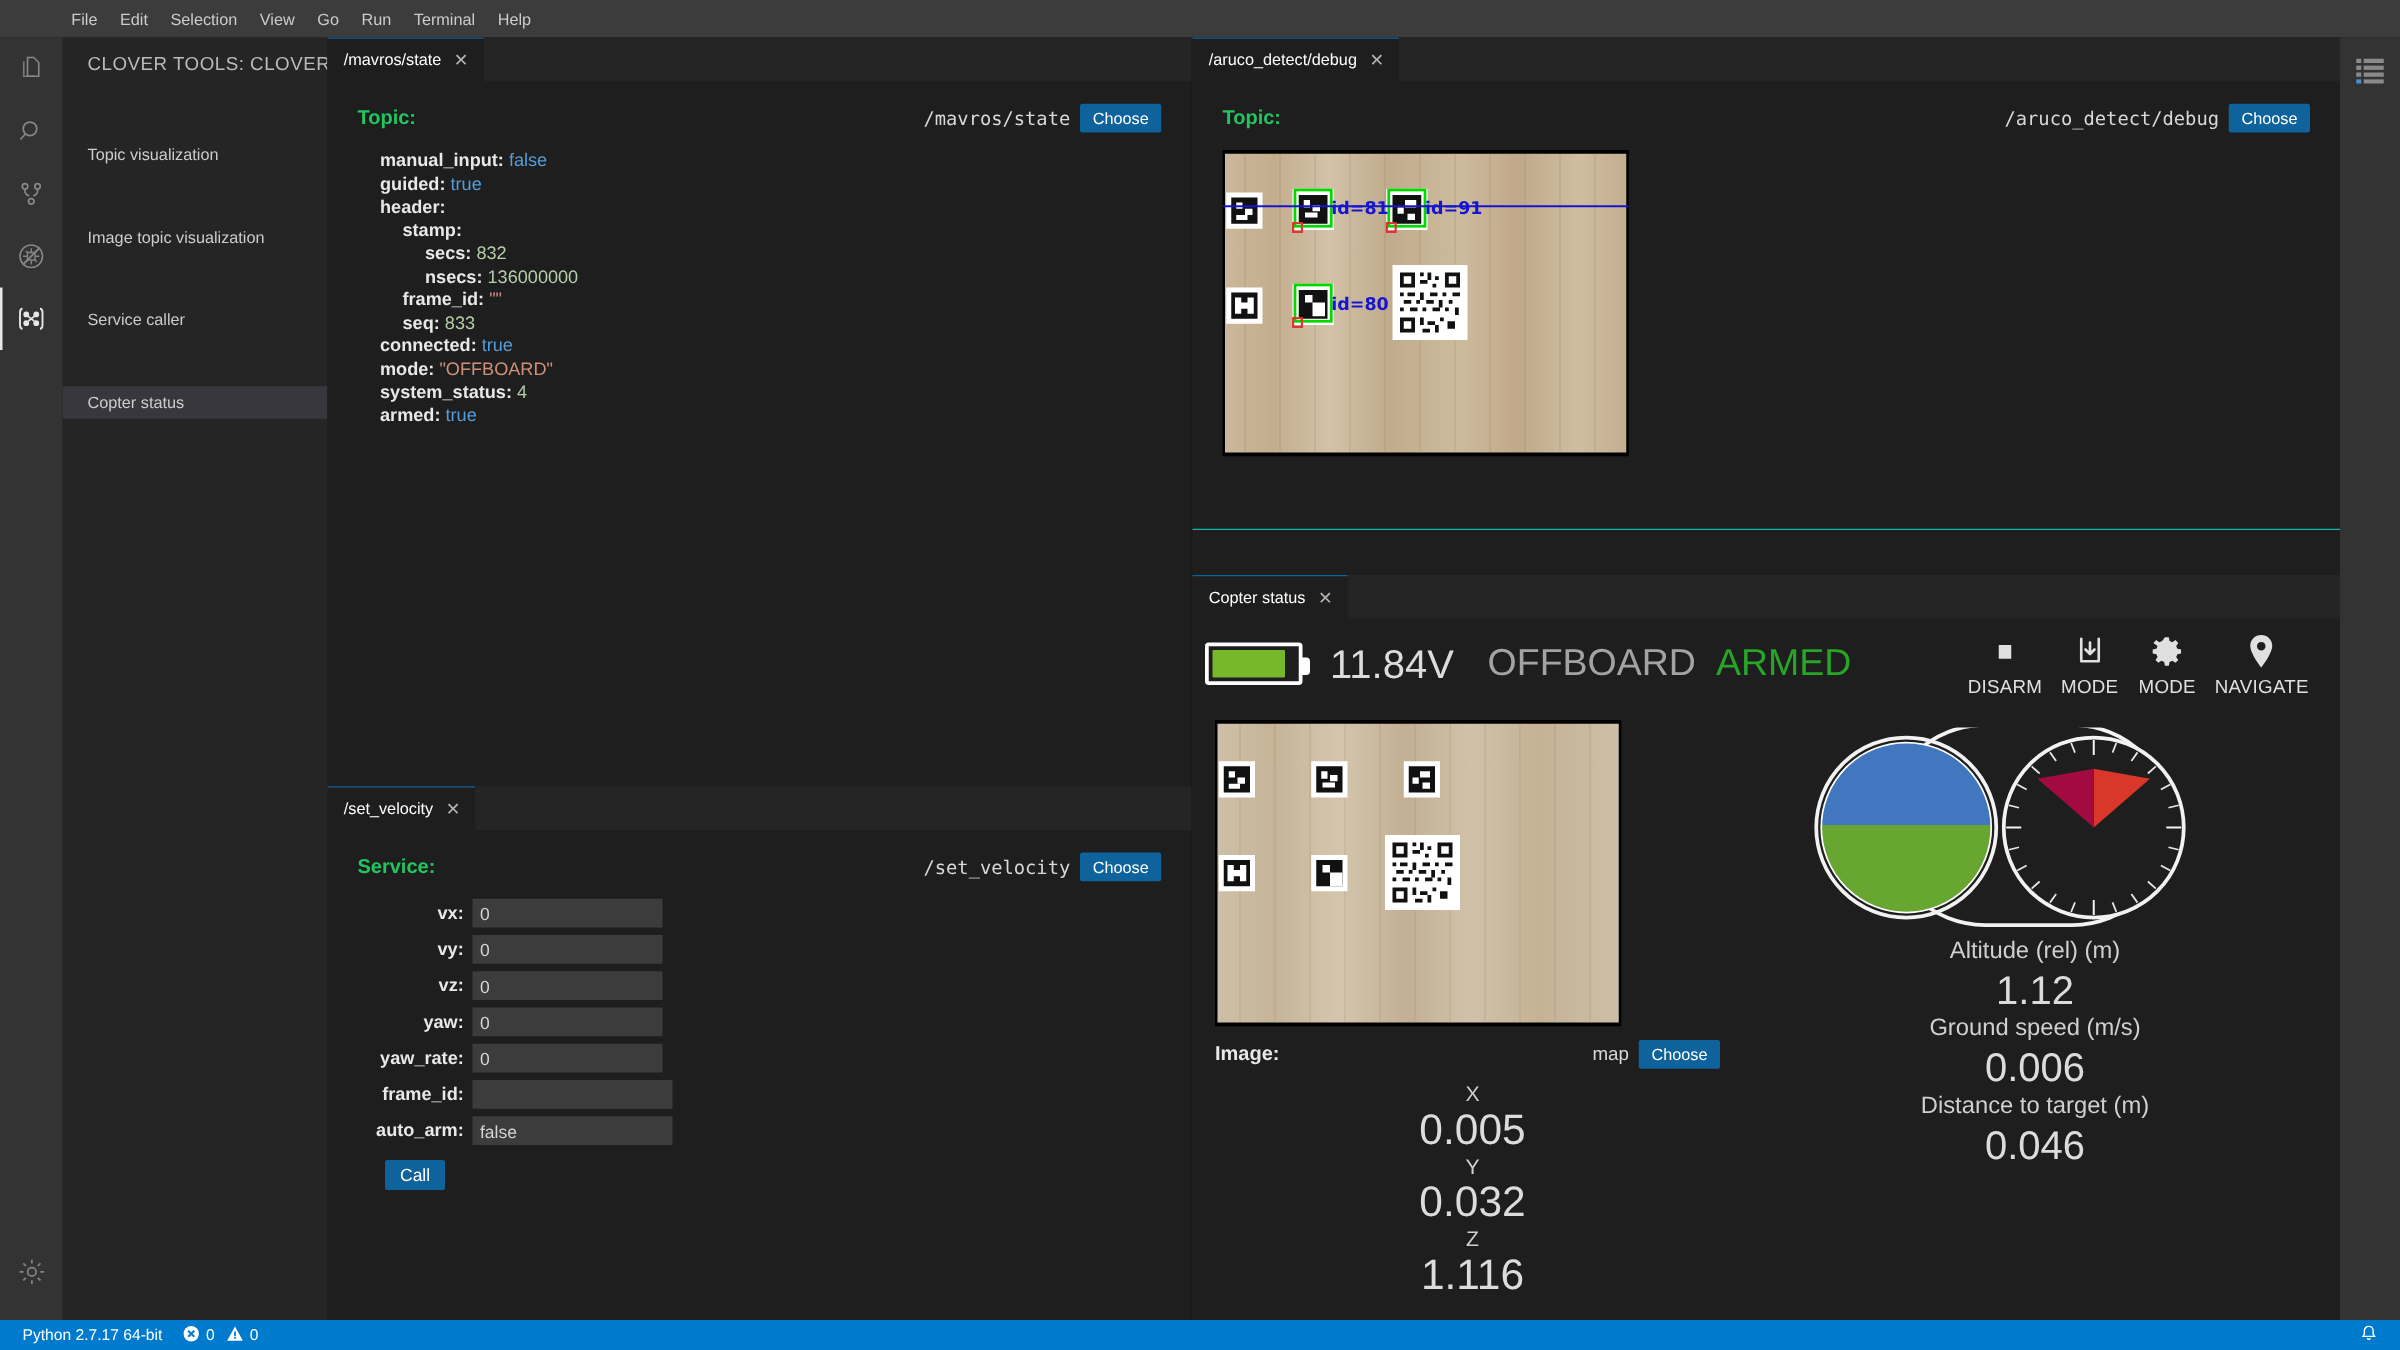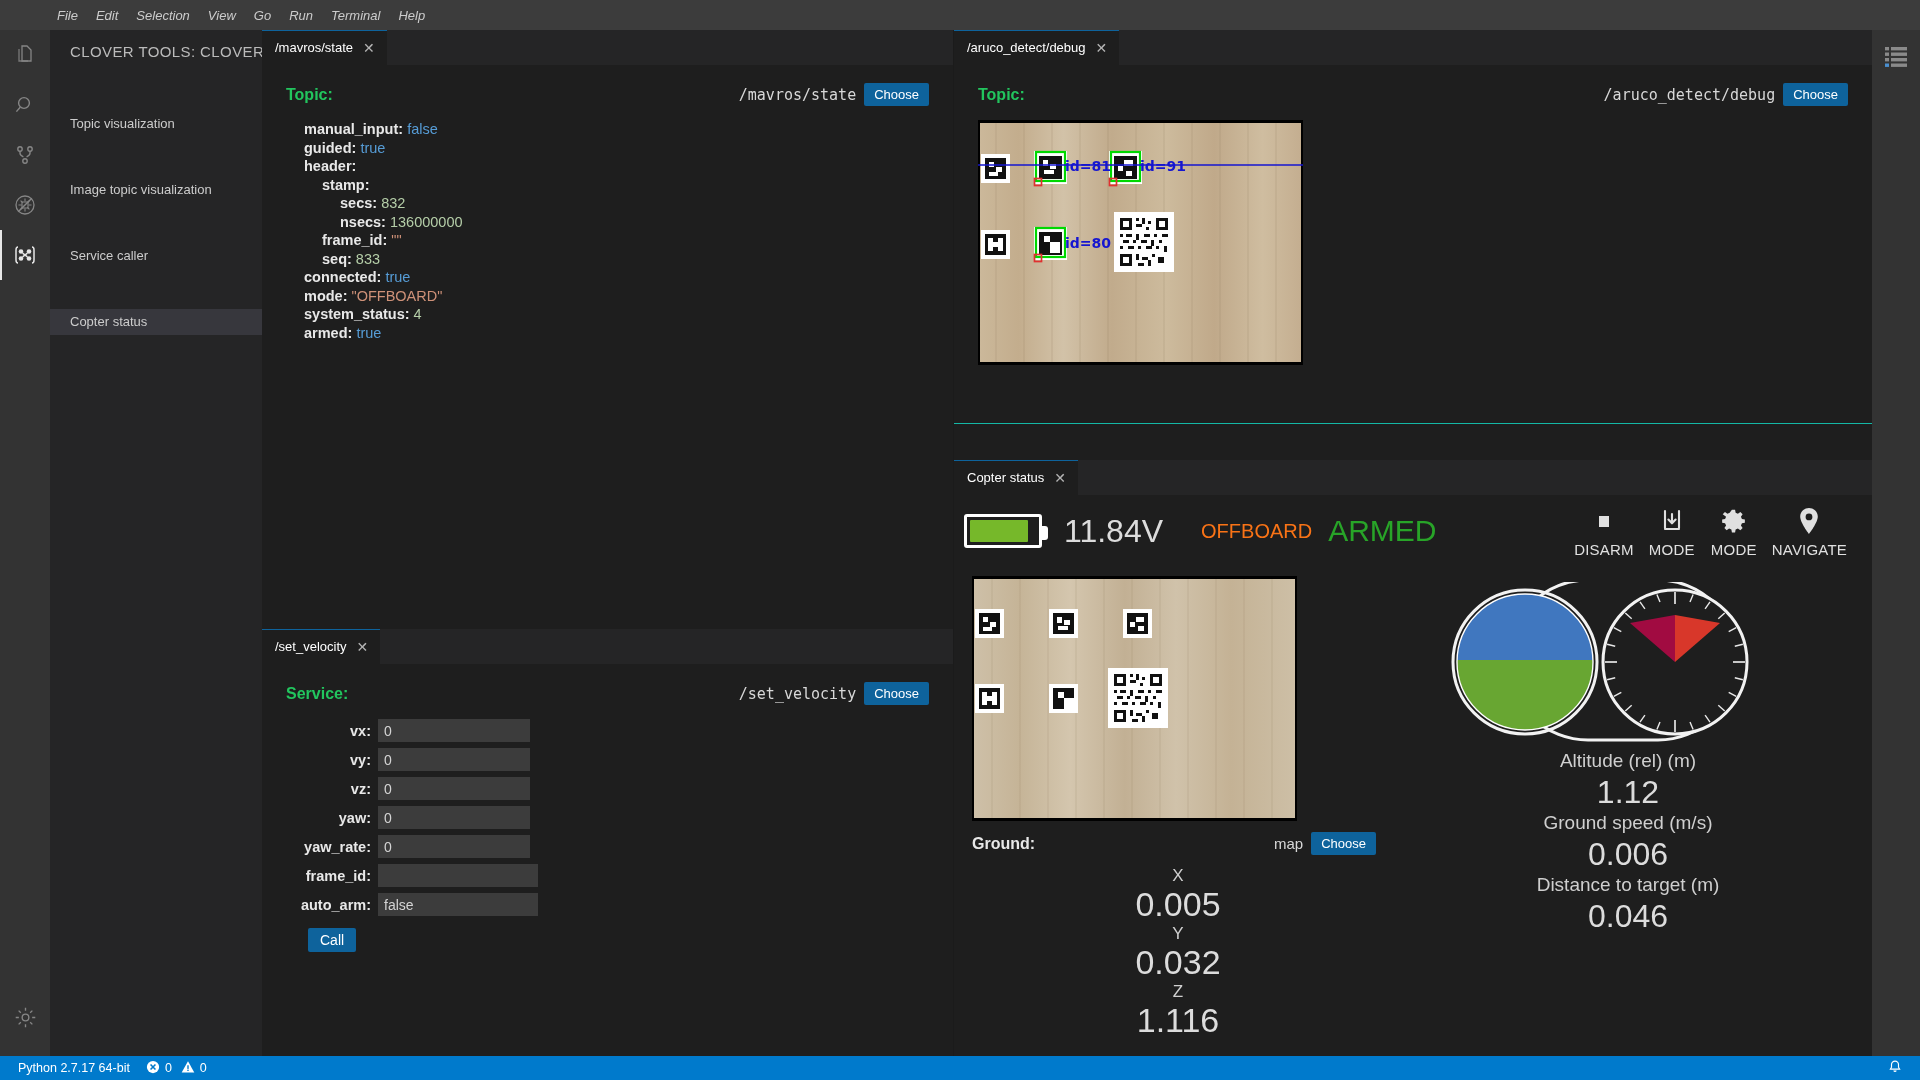--- a/index.html
+++ b/index.html
@@ -7,21 +7,21 @@
     width: 1920px; height: 1080px;
     background: #1e1e1e;
     font-family: "Liberation Sans", sans-serif;
     overflow: hidden;
   }
   #app { position: relative; width: 1920px; height: 1080px; display: flex; flex-direction: column; }
 
   
   .menubar {
     height: 30px; background: #3c3c3c; display: flex; align-items: center;
-    padding-left: 48px; flex: 0 0 30px; font-style: italic;
+    padding-left: 48px; flex: 0 0 30px;
   }
   .menubar .mi {
     color: #cccccc; font-size: 13px; padding: 3px 9px; cursor: default; white-space: nowrap;
   }
 
   
   .bodyrow { flex: 1 1 auto; display: flex; min-height: 0; }
 
   
   .activitybar {
@@ -122,21 +122,21 @@
   .batt {
     width: 78px; height: 34px; border: 3px solid #ffffff; border-radius: 3px;
     position: relative; display: flex; align-items: center; padding: 3px; background: #1e1e1e;
   }
   .batt::after {
     content:""; position:absolute; right:-9px; top:9px; width:7px; height:14px;
     background:#ffffff; border-radius:0 3px 3px 0;
   }
   .batt .fill { height: 100%; background: #76b82a; border-radius: 1px; }
   .volt { font-size: 32px; color: #dcdcdc; margin-left: 22px; white-space: nowrap; }
-  .cs-mode { font-size: 20px; color: #f97316; margin-left: 38px; white-space: nowrap; }
+  .cs-mode { font-size: 30px; color: #a3a3a3; margin-left: 27px; white-space: nowrap; }
   .cs-armed { font-size: 30px; color: #28a428; margin-left: 16px; white-space: nowrap; }
   .cs-actions { margin-left: auto; display: flex; gap: 0; }
   .cs-act {
     display: flex; flex-direction: column; align-items: center; justify-content: flex-end;
     color: #e0e0e0; cursor: pointer; padding: 0 7px; min-width: 62px;
   }
   .cs-act .ico { height: 34px; display: flex; align-items: center; justify-content: center; }
   .cs-act .lbl { font-size: 15px; margin-top: 3px; letter-spacing: .2px; }
 
   .cs-lower { display: flex; padding: 6px 0 0 0; }
@@ -647,21 +647,21 @@
                       <rect x="174" y="134" width="3" height="3"></rect>
                         <rect x="180" y="137" width="6" height="6"></rect>
                       <rect x="160" y="143" width="6" height="3"></rect>
                         <rect x="170" y="140" width="3" height="6"></rect>
                     </g>
                   </g>
                 </svg>
               </div>
 
               <div class="frame-row">
-                <div class="frame-label">Ground:</div>
+                <div class="frame-label">Image:</div>
                 <div class="frame-right">
                   <span class="frame-val">map</span>
                   <button class="btn-choose">Choose</button>
                 </div>
               </div>
 
               <div class="xyz">
                 <div class="ax">X</div>
                 <div class="val">0.005</div>
                 <div class="ax">Y</div>

